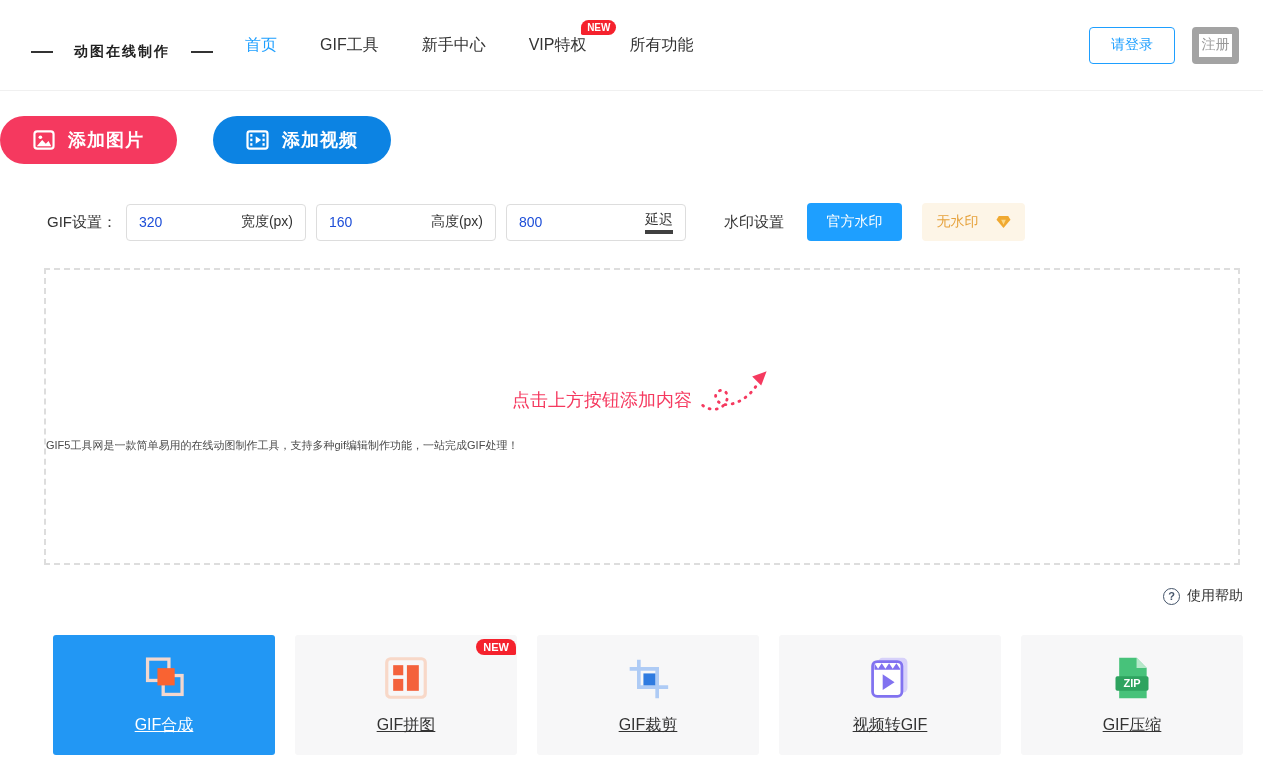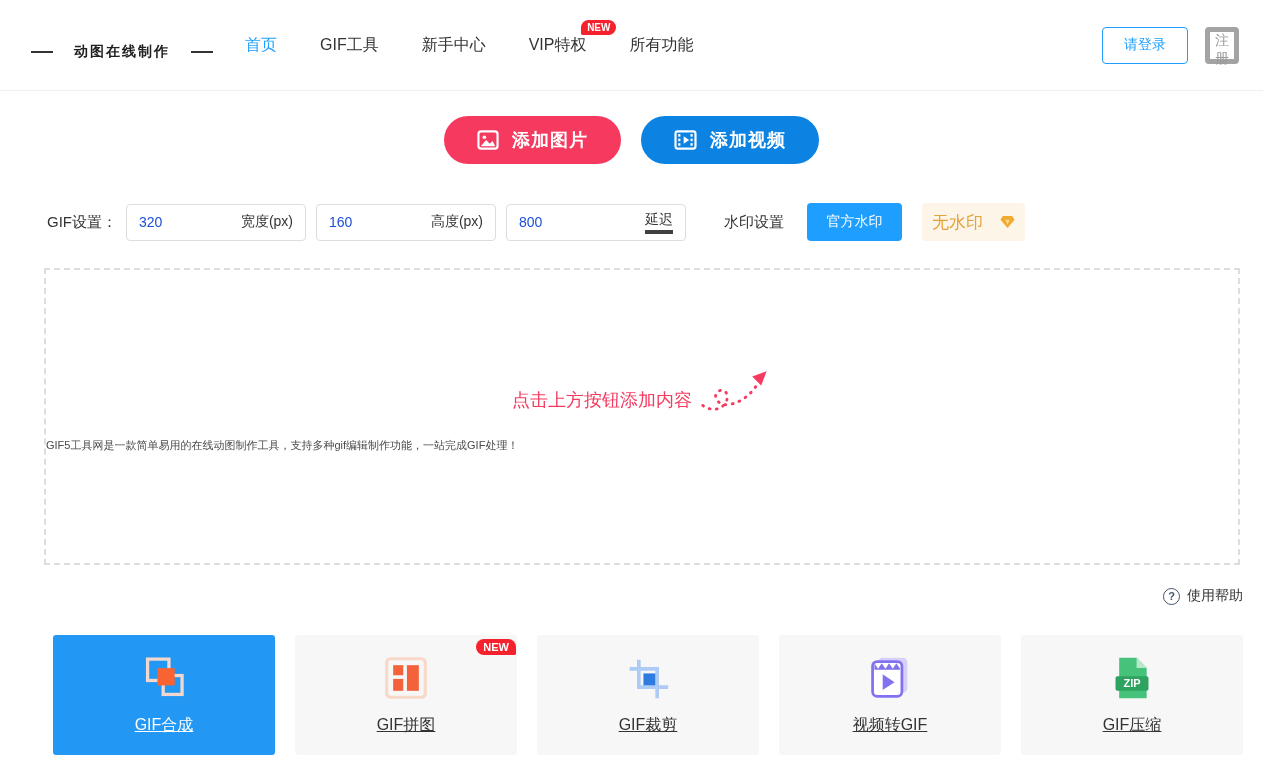--- a/index.html
+++ b/index.html
@@ -27,46 +27,46 @@
   .nav { display:flex; align-items:center; gap:43px; margin-left:48px; }
   .nav-item { font-size:16px; color:#333; cursor:pointer; position:relative; white-space:nowrap; }
   .nav-item.active { color:#1e9fff; }
   .nav-badge { position:absolute; top:-15px; right:-30px; background:#f5222d; color:#fff;
                font-size:10px; font-weight:bold; padding:2px 6px;
                border-radius:9px 9px 9px 2px; }
 
   .header-actions { margin-left:auto; display:flex; align-items:center; gap:17px; }
   .btn-login { width:86px; height:37px; border:1px solid #1e9fff; color:#1e9fff;
                background:#fff; border-radius:4px; font-size:14px; cursor:pointer; }
-  .btn-register { width:34px; height:37px; border:5px solid #a3a3a3; color:#999;
+  .btn-register { width:47px; height:37px; border:7px solid #a3a3a3; color:#999;
                   background:#fff; border-radius:4px; font-size:14px; cursor:pointer; }
 
   
-  .actions { margin-top:25px; display:flex; justify-content:center; gap:20px; }
+  .actions { margin-top:25px; display:flex; justify-content:flex-start; gap:36px; }
   .pill { height:48px; border:none; border-radius:24px; color:#fff; font-size:18px;
           font-weight:bold; display:flex; align-items:center; gap:13px;
           padding:0 33px; cursor:pointer; letter-spacing:1px; }
   .pill-image { background:#f5395f; }
   .pill-video { background:#0c83e3; }
 
   
   .settings { margin:39px 24px 0 47px; display:flex; align-items:center; }
   .settings-label { font-size:15px; color:#333; margin-right:9px; white-space:nowrap; }
   .field { width:180px; height:37px; border:1px solid #ddd; border-radius:4px;
            display:flex; align-items:center; justify-content:space-between;
            padding:0 12px; margin-right:10px; }
   .field input { border:none; outline:none; width:70px; font-size:14px; color:#1d4ed8;
                  font-family:inherit; }
   .field .unit { font-size:14px; color:#333; white-space:nowrap; }
   .field .unit.u-underline { border-bottom:4px solid #404040; padding-bottom:1px; cursor:help; }
   .wm-label { font-size:15px; color:#333; margin-left:28px; white-space:nowrap; }
   .btn-wm-official { margin-left:23px; width:95px; height:38px; background:#1e9fff;
                      color:#fff; border:none; border-radius:4px; font-size:14px; cursor:pointer; }
   .btn-wm-none { margin-left:20px; width:103px; height:38px; background:#fdf5e7;
-                 color:#e6a23c; border:none; border-radius:4px; font-size:17px;
+                 color:#e6a23c; border:none; border-radius:4px; font-size:14px;
                  cursor:pointer; display:inline-flex; align-items:center;
                  justify-content:center; gap:17px; }
 
   
   .dropzone { margin:27px 23px 0 44px; height:297px; border:2px dashed #ddd;
               position:relative; }
   .dz-hint { position:absolute; top:98px; left:0; width:100%; display:flex;
              justify-content:center; align-items:flex-end; gap:8px; }
   .dz-hint-text { font-size:18px; color:#f5395f; padding-bottom:2px; }
   .dz-desc { position:absolute; top:168px; width:100%; text-align:left;

